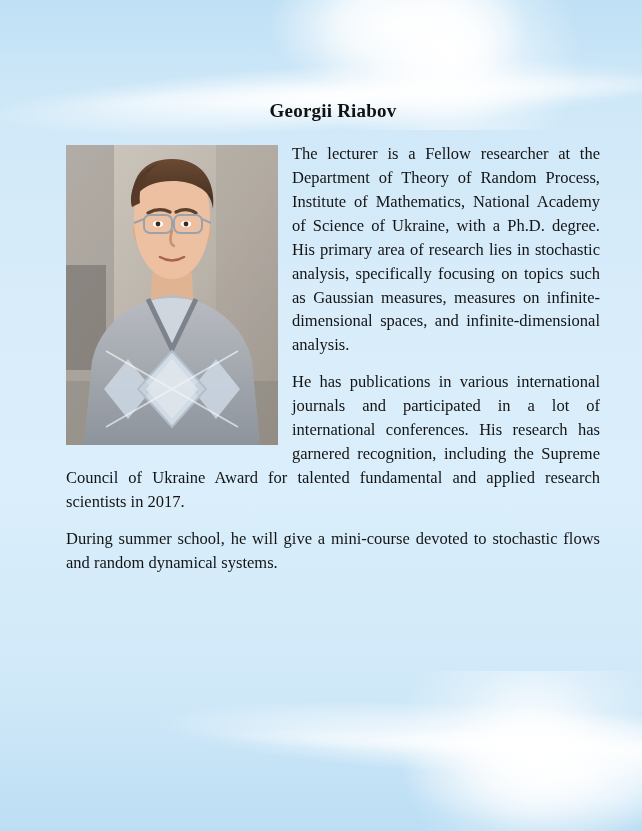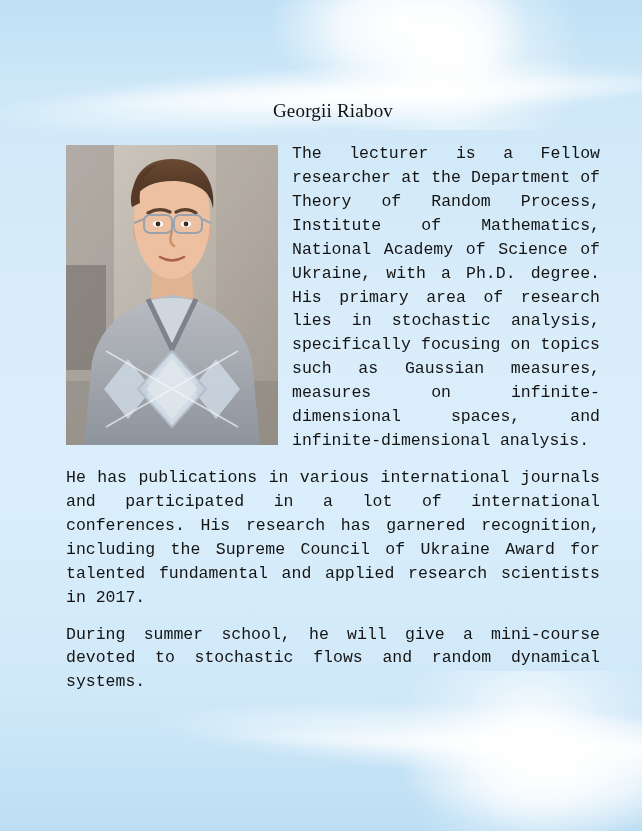--- a/index.html
+++ b/index.html
@@ -88,21 +88,21 @@
 
   .content {
     position: absolute;
     left: 66px;
     top: 100px;
     width: 534px;
   }
 
   .title {
     font-size: 19px;
-    font-weight: normal;
+    font-weight: bold;
     color: #111111;
     text-align: center;
     margin: 0 0 20px 0;
     letter-spacing: 0.2px;
   }
 
   .body-block {
     font-size: 16.5px;
     line-height: 1.45;
     color: #141414;
@@ -117,21 +117,20 @@
     margin: 3px 14px 6px 0;
     border: 0;
     overflow: hidden;
     background: #9aa3a8;
     position: relative;
   }
   .photo svg { display: block; }
 
   p.para {
     margin: 0 0 13px 0;
-    font-family: Liberation Mono, monospace;
   }
   p.para:last-child { margin-bottom: 6px; }
 </style>
 </head>
 <body>
 
 <div class="page">
 
   <div class="glow-top"></div>
   <div class="sweep-top"></div>

